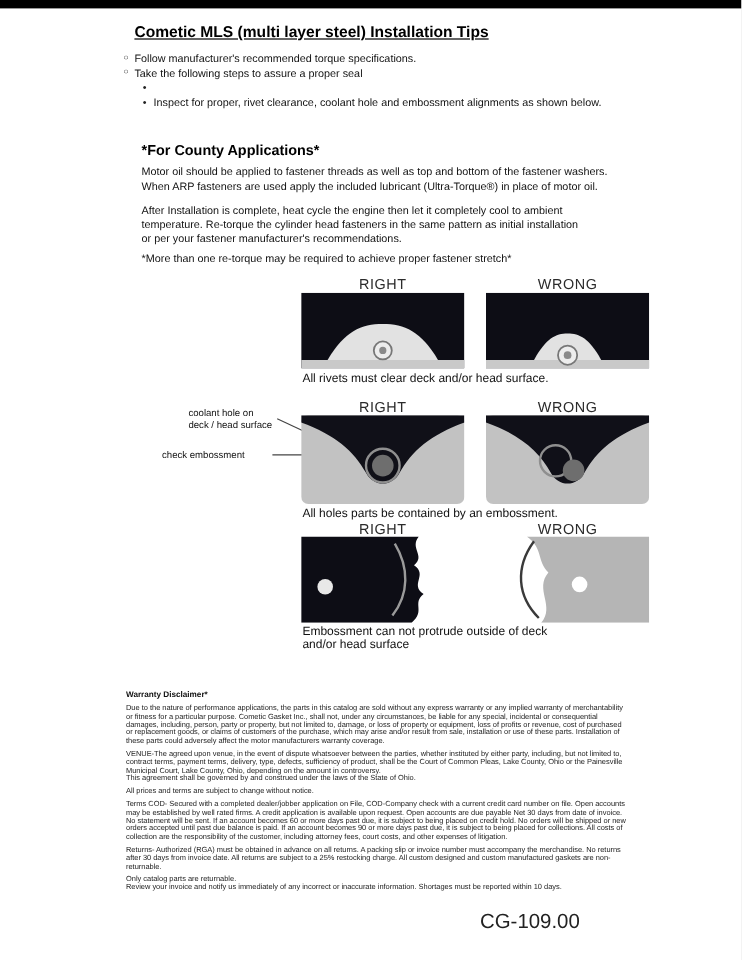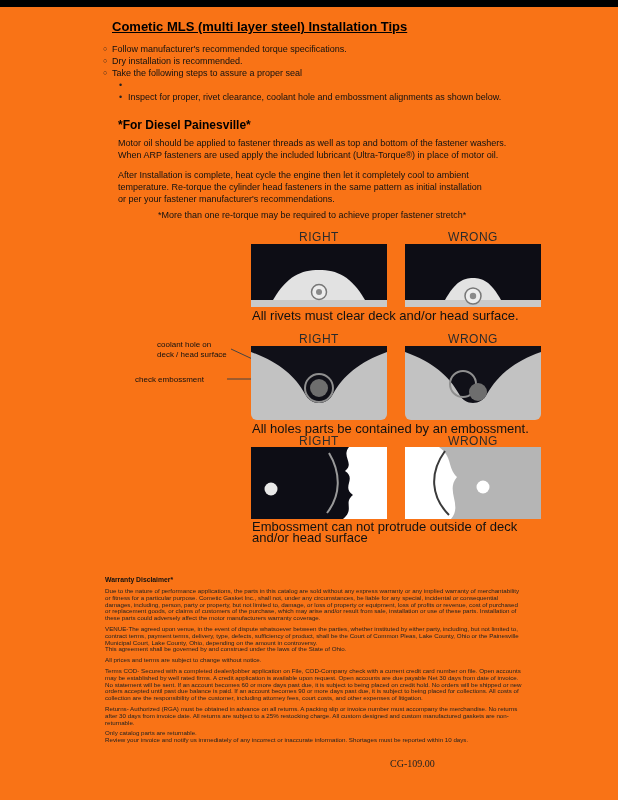--- a/index.html
+++ b/index.html
@@ -1,81 +1,77 @@
 <!DOCTYPE html>
 <html><head>
 <meta charset="utf-8">
 <style>
   * { margin:0; padding:0; box-sizing:border-box; }
   html,body { background:#e8e8e8; }
   body { width:618px; font-family:"Liberation Sans", sans-serif; }
-  .page { position:relative; width:618px; height:800px; background:#f97316; overflow:hidden; color:#111; }
+  .page { position:relative; width:618px; height:800px; background:#ffffff; overflow:hidden; color:#111; }
   .topbar { position:absolute; top:0; left:0; width:618px; height:7px; background:#000; }
 
   .title { position:absolute; left:112px; top:19px; font-size:13px; font-weight:bold;
            text-decoration:underline; color:#000; }
 
   .tips { position:absolute; left:103px; top:43px; width:430px; font-size:9px; color:#111; }
   .tip { display:flex; align-items:flex-end; line-height:12px; }
   .tip .m { width:9px; flex:0 0 9px; font-size:7px; line-height:12px; color:#222; }
   .tip.sub { margin-left:16px; }
   .tip.sub .m { font-size:9px; }
 
   .diesel-h { position:absolute; left:118px; top:118px; font-size:12px; font-weight:bold; color:#000; }
   .body { position:absolute; left:118px; width:405px; font-size:9px; line-height:12px;
           color:#111; white-space:pre-line; }
   .p1 { top:137px; }
   .p2 { top:169px; }
-  .note { top:209px;margin-left:40px; }
+  .note { top:209px; }
 
   .diagrams { position:absolute; left:0; top:226px; width:618px; height:330px;margin-left:15px; }
   .dlabel { position:absolute; width:136px; text-align:center; font-size:12px; color:#2b2b2b;
             letter-spacing:0.5px; }
   .panel { position:absolute; display:block; }
-  .caption { position:absolute; font-size:13px; color:#111; white-space:pre-line; line-height:10.5px; }
+  .caption { position:absolute; font-size:10px; color:#111; white-space:pre-line; line-height:10.5px; }
   .sidelabel { position:absolute; font-size:8px; line-height:9.5px; color:#111; white-space:pre-line; }
   .connectors { position:absolute; }
 
   .disclaimer { position:absolute; left:105px; top:576px; width:418px; color:#222; }
   .dh { font-size:6.8px; font-weight:bold; margin-bottom:5px; color:#111; }
   .fp { font-size:6.2px; line-height:6.8px; margin-bottom:4px; white-space:pre-line; }
 
-  .doccode { position:absolute; left:390px; top:758px; font-size:10px; color:#222;font-family:Liberation Serif, serif; }
+  .doccode { position:absolute; left:400px; top:758px; font-size:17px; color:#222; }
 </style>
 </head>
 <body>
 
 <div class="page">
   <div class="topbar"></div>
 
   <h1 class="title">Cometic MLS (multi layer steel) Installation Tips</h1>
 
   <div class="tips">
     <div class="tip">
       <span class="m">○</span>
       <span>Follow manufacturer's recommended torque specifications.</span>
     </div>
     <div class="tip">
       <span class="m">○</span>
-      <span>Dry installation is recommended.</span>
-    </div>
-    <div class="tip">
-      <span class="m">○</span>
       <span>Take the following steps to assure a proper seal</span>
     </div>
     <div class="tip sub">
       <span class="m">•</span>
     </div>
     <div class="tip sub">
       <span class="m">•</span>
       <span>Inspect for proper, rivet clearance, coolant hole and embossment alignments as shown below.</span>
     </div>
   </div>
 
-  <h2 class="diesel-h">*For Diesel Painesville*</h2>
+  <h2 class="diesel-h">*For County Applications*</h2>
   <p class="body p1">Motor oil should be applied to fastener threads as well as top and bottom of the fastener washers.
 When ARP fasteners are used apply the included lubricant (Ultra-Torque®) in place of motor oil.</p>
   <p class="body p2">After Installation is complete, heat cycle the engine then let it completely cool to ambient
 temperature. Re-torque the cylinder head fasteners in the same pattern as initial installation
 or per your fastener manufacturer's recommendations.</p>
   <p class="body note">*More than one re-torque may be required to achieve proper fastener stretch*</p>
 
   <div class="diagrams">
 
     <div class="dlabel" style="left:236px; top:4px;">RIGHT</div>

